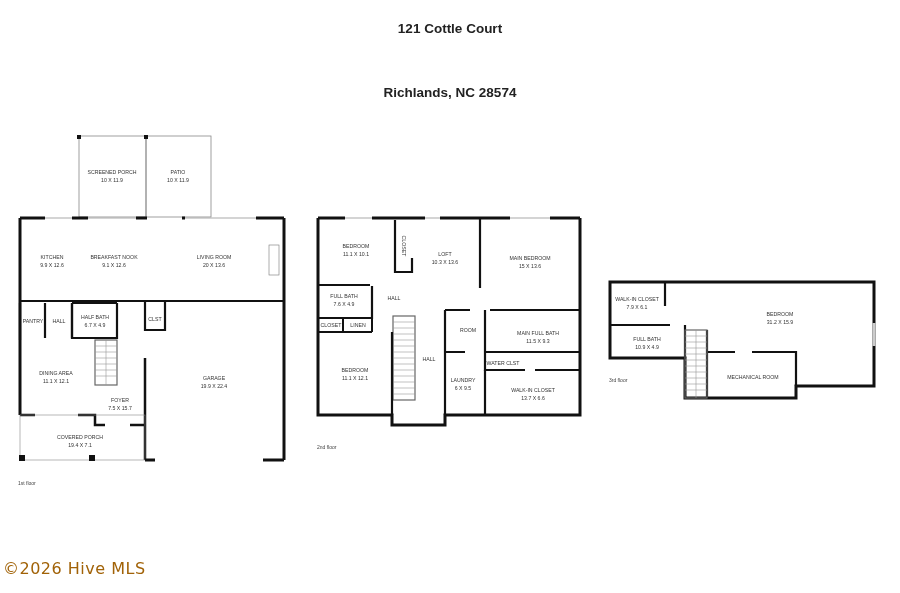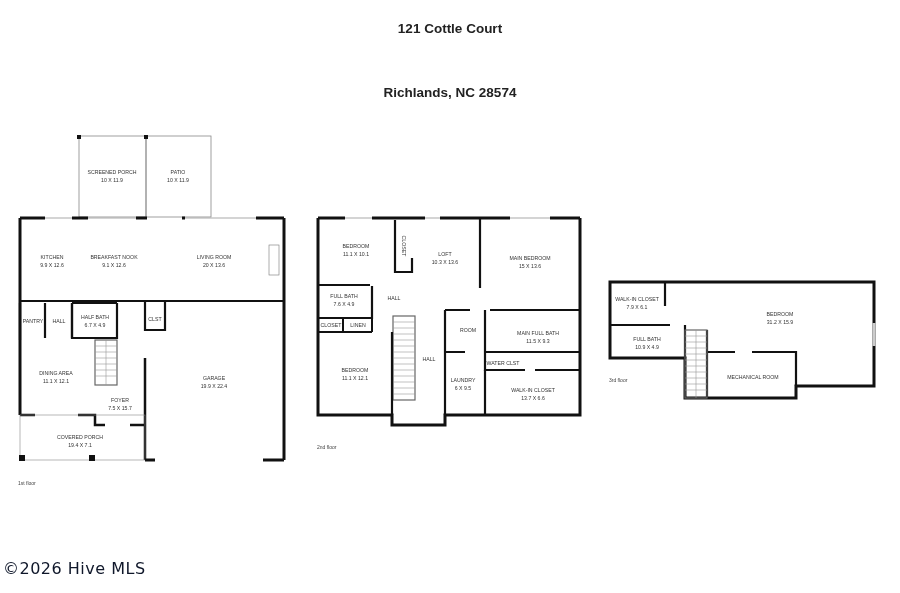--- a/index.html
+++ b/index.html
@@ -3,21 +3,21 @@
 <meta charset="utf-8">
 <style>
   html, body { margin:0; padding:0; background:#ffffff; }
   body { width:900px; height:593px; position:relative; overflow:hidden; font-family:"Liberation Sans", sans-serif; }
   .title { position:absolute; left:0; width:900px; text-align:center; font-weight:bold; font-size:13.5px; color:#222; }
   .t1 { top:21px; }
   .t2 { top:37px;margin-top:48px; }
   svg { position:absolute; left:0; top:0; }
   .lbl { font-family:"Liberation Sans", sans-serif; font-size:5.2px; fill:#333; text-anchor:middle; }
   .flr { font-family:"Liberation Sans", sans-serif; font-size:5px; fill:#444; }
-  .copy { position:absolute; left:3px; top:559px; font-size:16px; color:#0f172a; font-family:"DejaVu Sans", sans-serif; letter-spacing:0.5px; }
+  .copy { position:absolute; left:3px; top:559px; font-size:16px; color:#a16207; font-family:"DejaVu Sans", sans-serif; letter-spacing:0.5px; }
 </style>
 </head>
 <body>
 
 <div class="title t1">121 Cottle Court</div>
 <div class="title t2">Richlands, NC 28574</div>
 
 <svg width="900" height="593" viewBox="0 0 900 593">
 
   <g stroke="#111" fill="none">

